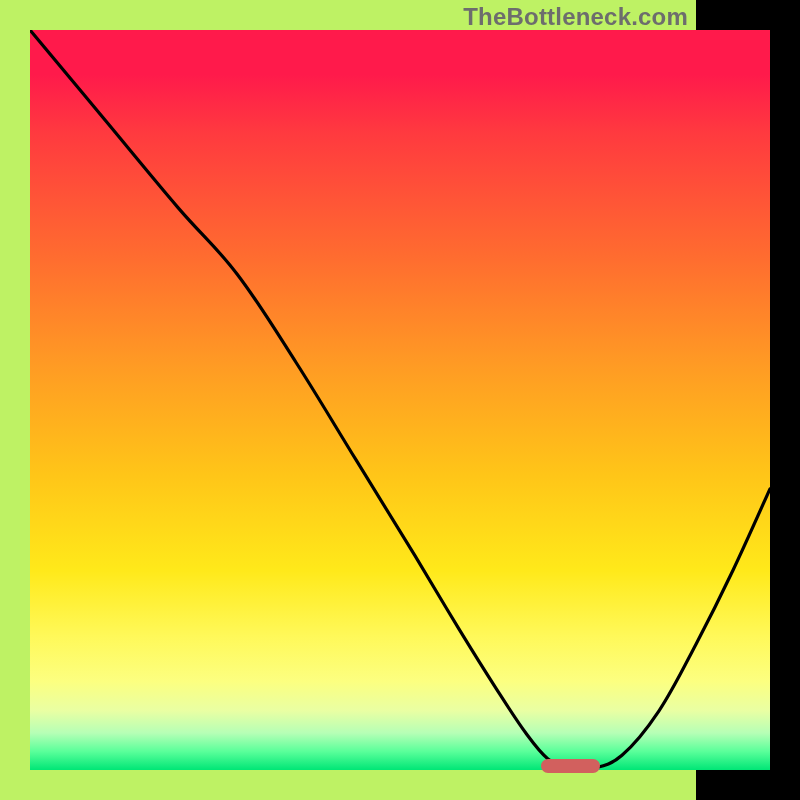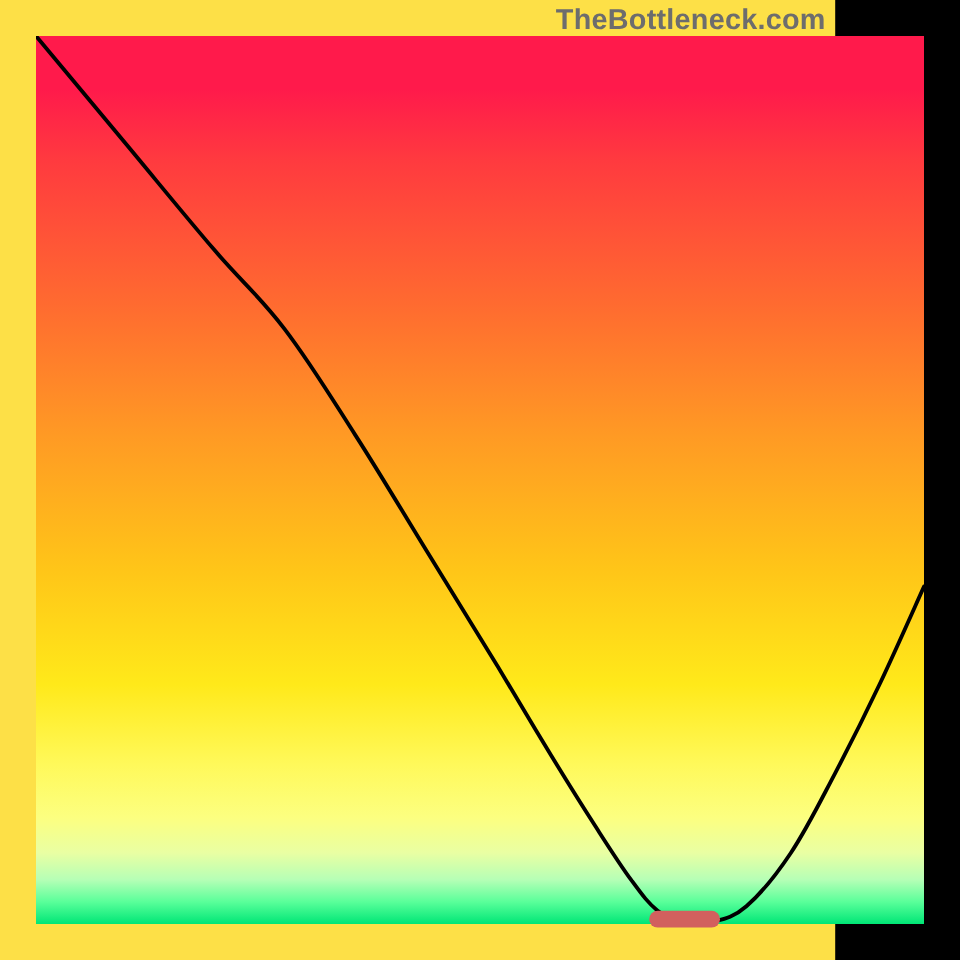--- a/index.html
+++ b/index.html
@@ -9,21 +9,21 @@
     height: 800px;
     overflow: hidden;
     background: #000;
   }
   .frame {
     position: absolute;
     left: 0;
     top: 0;
     width: 696px;
     height: 800px;
-    background: #fde047;
+    background: #bef264;
   }
   .plot {
     position: absolute;
     left: 30px;
     top: 30px;
     width: 740px;
     height: 740px;
     background: linear-gradient(
       to bottom,
       #ff1a4b 0%,

